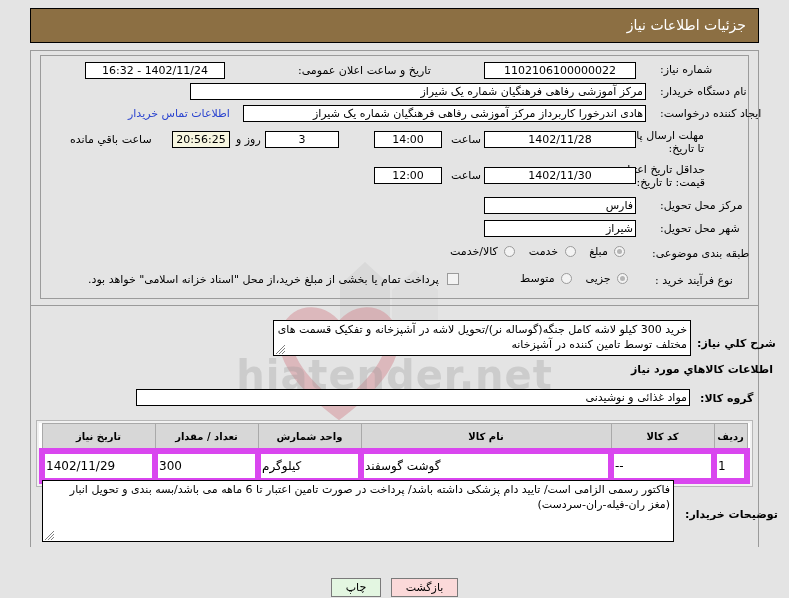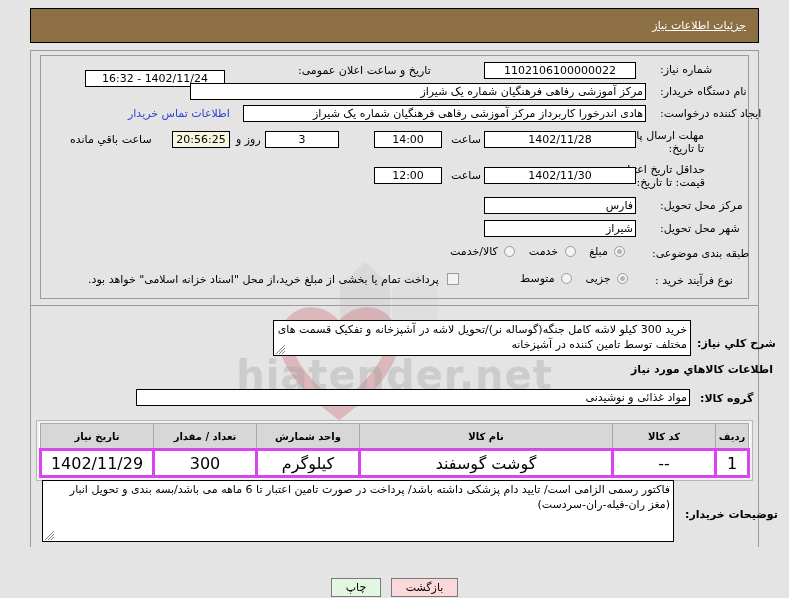--- a/index.html
+++ b/index.html
@@ -66,25 +66,24 @@
     top: 8px;
     width: 729px;
     height: 35px;
     background: #8c6f43;
     border: 1px solid #000;
     box-sizing: border-box;
     z-index: 2;
   }
   .top-bar .title {
     color: #ffffff;
-    font-size: 11px;
+    font-size: 14px;
     line-height: 33px;
     padding-right: 12px;
     text-align: right;
-    text-decoration: underline;
   }
   
   .outer {
     position: absolute;
     left: 30px;
     top: 50px;
     width: 729px;
     height: 497px;
     border-top: 1px solid #9a9a9a;
     border-right: 1px solid #9a9a9a;
@@ -236,24 +235,24 @@
   table.items th {
     background: #d7d7d7;
     border: 1px solid #a9a9a9;
     font-size: 10px;
     font-weight: bold;
     height: 22px;
     text-align: center;
     color: #000;
   }
   table.items td {
-    border: 3px solid #d946ef;
-    font-size: 16px;
+    border: 6px solid #d946ef;
+    font-size: 12px;
     height: 22px;
-    text-align: center;
+    text-align: left;
     background: #fff;
     color: #000;
   }
   
   .btn-bar {
     position: absolute;
     left: 0;
     top: 562px;
     width: 789px;
     text-align: center;
@@ -303,21 +302,21 @@
   <div class="outer"></div>
 
   <div class="panel"></div>
 
   <div class="row" style="left:660px; top:63px;">
     <span class="lbl">شماره نیاز:</span>
   </div>
   <div class="fld" style="position:absolute; left:484px; top:62px; width:152px; z-index:4;">1102106100000022</div>
 
   <div class="lbl" style="position:absolute; left:298px; top:64px; z-index:4;">تاریخ و ساعت اعلان عمومی:</div>
-  <div class="fld" style="position:absolute; left:85px; top:70px; width:140px; z-index:4;">1402/11/24 - 16:32</div>
+  <div class="fld" style="position:absolute; left:85px; top:62px; width:140px; z-index:4;">1402/11/24 - 16:32</div>
 
   <div class="lbl" style="position:absolute; left:660px; top:85px; z-index:4;">نام دستگاه خریدار:</div>
   <div class="fld rtl-text" style="position:absolute; left:190px; top:83px; width:456px; z-index:4;">مرکز آموزشی رفاهی فرهنگیان شماره یک شیراز</div>
 
   <div class="lbl" style="position:absolute; left:660px; top:107px; z-index:4;">ایجاد کننده درخواست:</div>
   <div class="fld rtl-text" style="position:absolute; left:243px; top:105px; width:403px; z-index:4;">هادی اندرخورا کاربرداز مرکز آموزشی رفاهی فرهنگیان شماره یک شیراز</div>
   <a class="link" style="position:absolute; left:128px; top:105px; z-index:4;">اطلاعات تماس خریدار</a>
 
   <div class="lbl wrap" style="position:absolute; left:614px; top:129px; width:90px; text-align:right; z-index:4;">مهلت ارسال پاسخ: تا تاریخ:</div>
   <div class="fld" style="position:absolute; left:484px; top:131px; width:152px; z-index:4;">1402/11/28</div>

